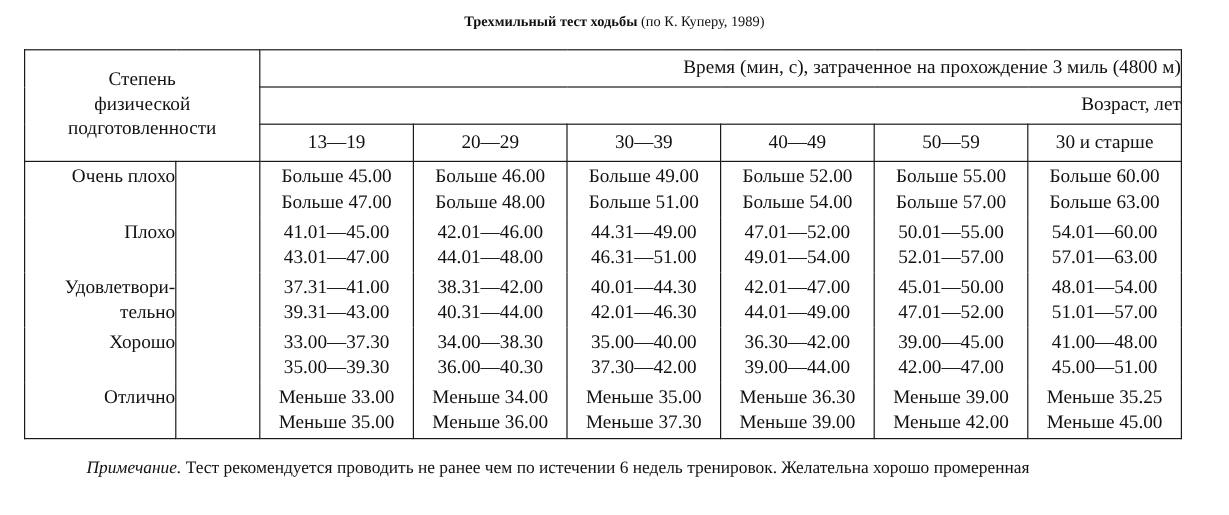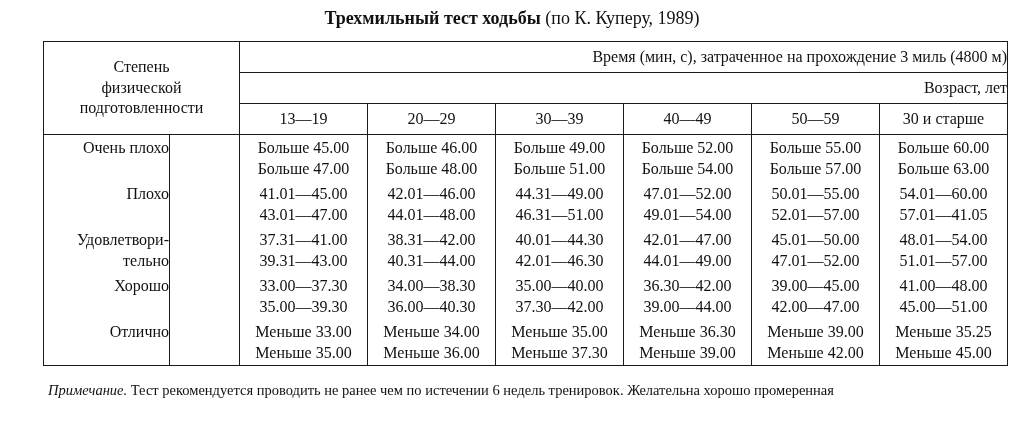--- a/index.html
+++ b/index.html
@@ -14,34 +14,33 @@
       overflow: hidden;
       font-family: "Liberation Serif", "DejaVu Serif", serif;
       color: #111111;
     }
     .title {
       position: absolute;
       top: 8px;
       left: 0;
       width: 1024px;
       text-align: center;
-      font-size: 18px;
+      font-size: 12px;
       line-height: 20px;
     }
     .title .title-bold { font-weight: bold; }
 
     table.walk {
       position: absolute;
       left: 20px;
       top: 41px;
       width: 964px;
       border-collapse: collapse;
       table-layout: fixed;
       font-size: 16px;
-      margin-left: 23px;
     }
     table.walk td, table.walk th {
       border: 1.5px solid #1a1a1a;
       padding: 0;
       font-weight: normal;
     }
     col.c-level { width: 126px; }
     col.c-sex { width: 70px; }
     col.c-age { width: 128px; }
 
@@ -85,21 +84,21 @@
     td.val .line { text-align: center; }
 
     .note {
       position: absolute;
       left: 48px;
       top: 381px;
       width: 960px;
       font-size: 14.5px;
       line-height: 18px;
     }
-    .note .note-label { font-style: italic; }
+    .note .note-label { font-style: italic; margin-left: 24px; }
     .note .note-line2 { display: block; padding-left: 110px; }
   </style>
 </head>
 <body>
 
 <div class="title">
   <span class="title-bold">Трехмильный тест ходьбы</span><span> (по К. Куперу, 1989)</span>
 </div>
 
 <table class="walk">
@@ -226,21 +225,21 @@
         </td>
       <td class="val">
           <span class="cell-stack">
         <span class="line">50.01—55.00</span>
         <span class="line">52.01—57.00</span>
           </span>
         </td>
       <td class="val">
           <span class="cell-stack">
         <span class="line">54.01—60.00</span>
-        <span class="line">57.01—41.05</span>
+        <span class="line">57.01—63.00</span>
           </span>
         </td>
     </tr>
 
     <tr class="group">
       <td class="level">
           <span class="cell-stack">
         <span class="line">Удовлетвори-</span>
         <span class="line">тельно</span>
           </span>

